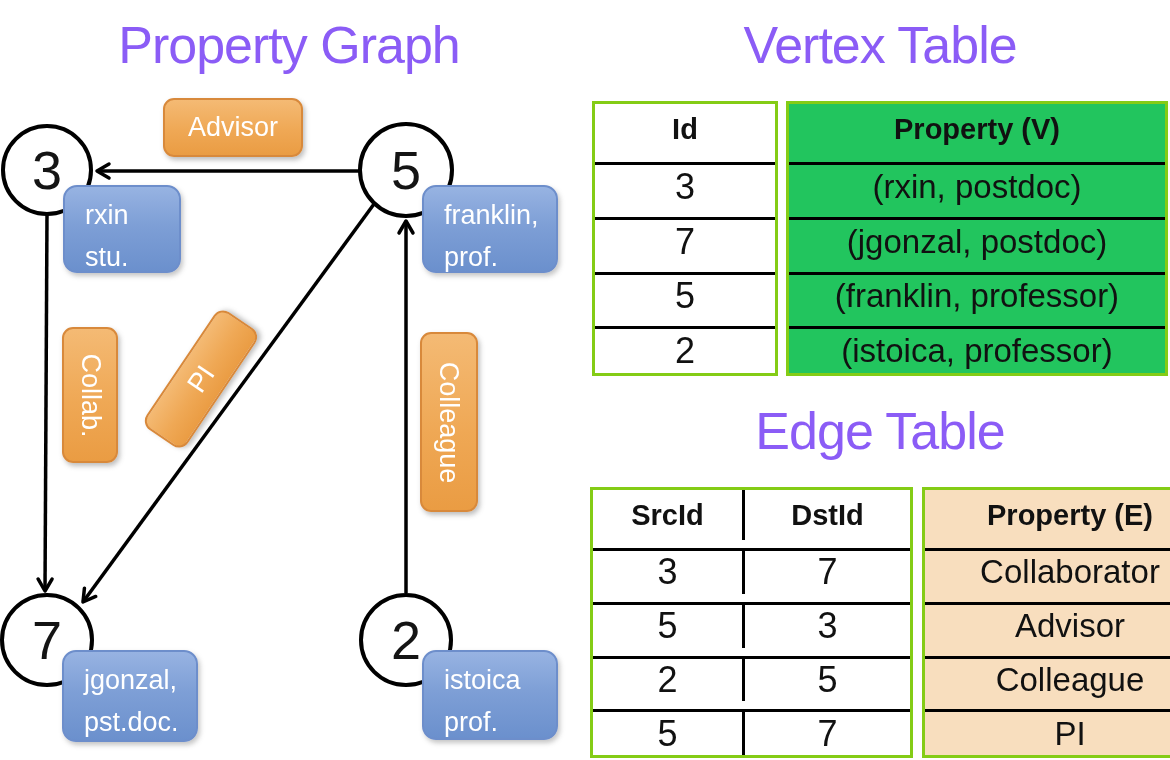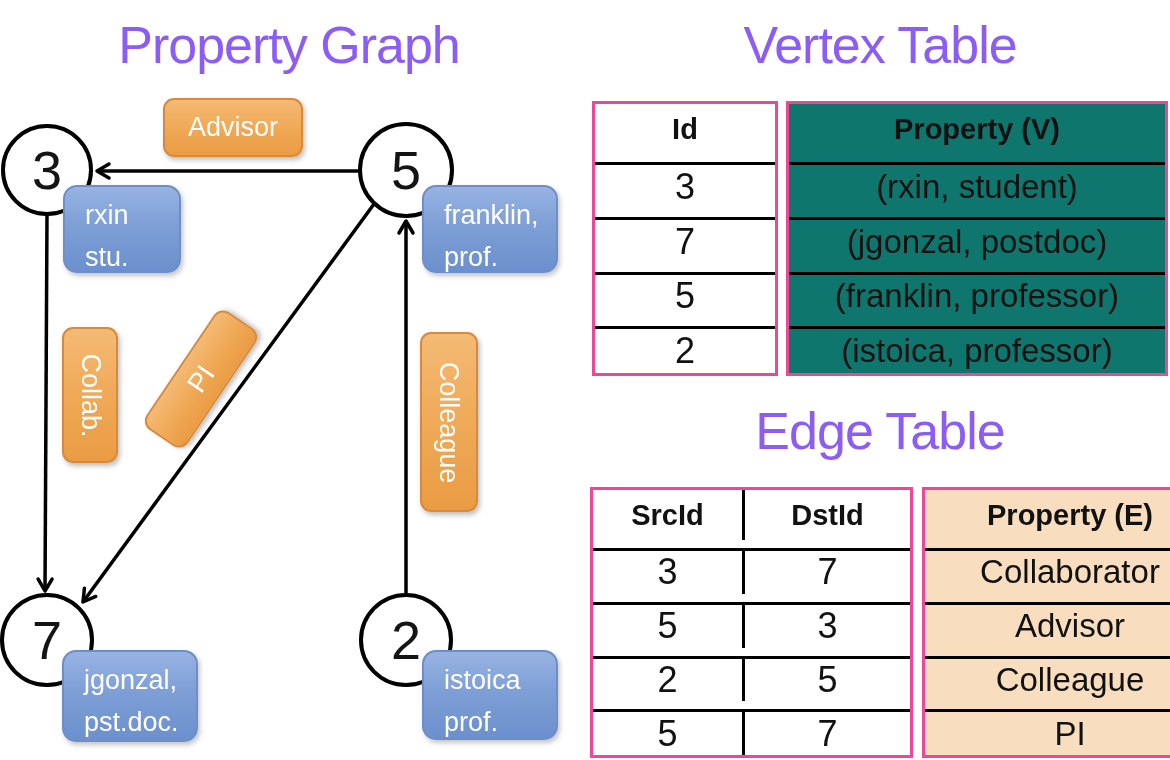--- a/index.html
+++ b/index.html
@@ -44,25 +44,25 @@
     color:#ffffff; font-size:27px; line-height:1.55;
     padding:8px 8px 0 20px;
   }
   #vbox-rxin     { left:63px;  top:185px; width:118px; height:88px; }
   #vbox-franklin { left:422px; top:185px; width:136px; height:88px; }
   #vbox-jgonzal  { left:62px;  top:650px; width:136px; height:92px; }
   #vbox-istoica  { left:422px; top:650px; width:136px; height:90px; }
 
   .tbox {
     position:absolute; z-index:2; box-sizing:border-box;
-    border:3px solid #ec4899; background:#ffffff;
+    border:3px solid #84cc16; background:#ffffff;
     display:flex; flex-direction:column;gap:8px;
   }
   #vt-id   { left:592px; top:101px; width:186px; height:275px; }
-  #vt-prop { left:786px; top:101px; width:382px; height:275px; background:#0f766e; }
+  #vt-prop { left:786px; top:101px; width:382px; height:275px; background:#22c55e; }
   #et-ids  { left:590px; top:487px; width:323px; height:271px; }
   #et-prop { left:922px; top:487px; width:296px; height:271px; background:#f8debe; }
 
   .trow {
     flex:1; display:flex; align-items:center; justify-content:center;
     border-top:3px solid #000; color:#111;
   }
   .trow.first { border-top:none; flex:0 0 50px; }
   .th  { font-weight:bold; font-size:29px; }
   .td  { font-size:33px; }
@@ -137,21 +137,21 @@
   <div class="tbox" id="vt-id">
     <div class="trow first th">Id</div>
     <div class="trow num">3</div>
     <div class="trow num">7</div>
     <div class="trow num">5</div>
     <div class="trow num">2</div>
   </div>
 
   <div class="tbox" id="vt-prop">
     <div class="trow first th">Property (V)</div>
-    <div class="trow td">(rxin, student)</div>
+    <div class="trow td">(rxin, postdoc)</div>
     <div class="trow td">(jgonzal, postdoc)</div>
     <div class="trow td">(franklin, professor)</div>
     <div class="trow td">(istoica, professor)</div>
   </div>
 
   <div class="tbox" id="et-ids">
     <div class="trow first split">
       <div class="cell cl th">SrcId</div>
       <div class="cell cr th">DstId</div>
     </div>

